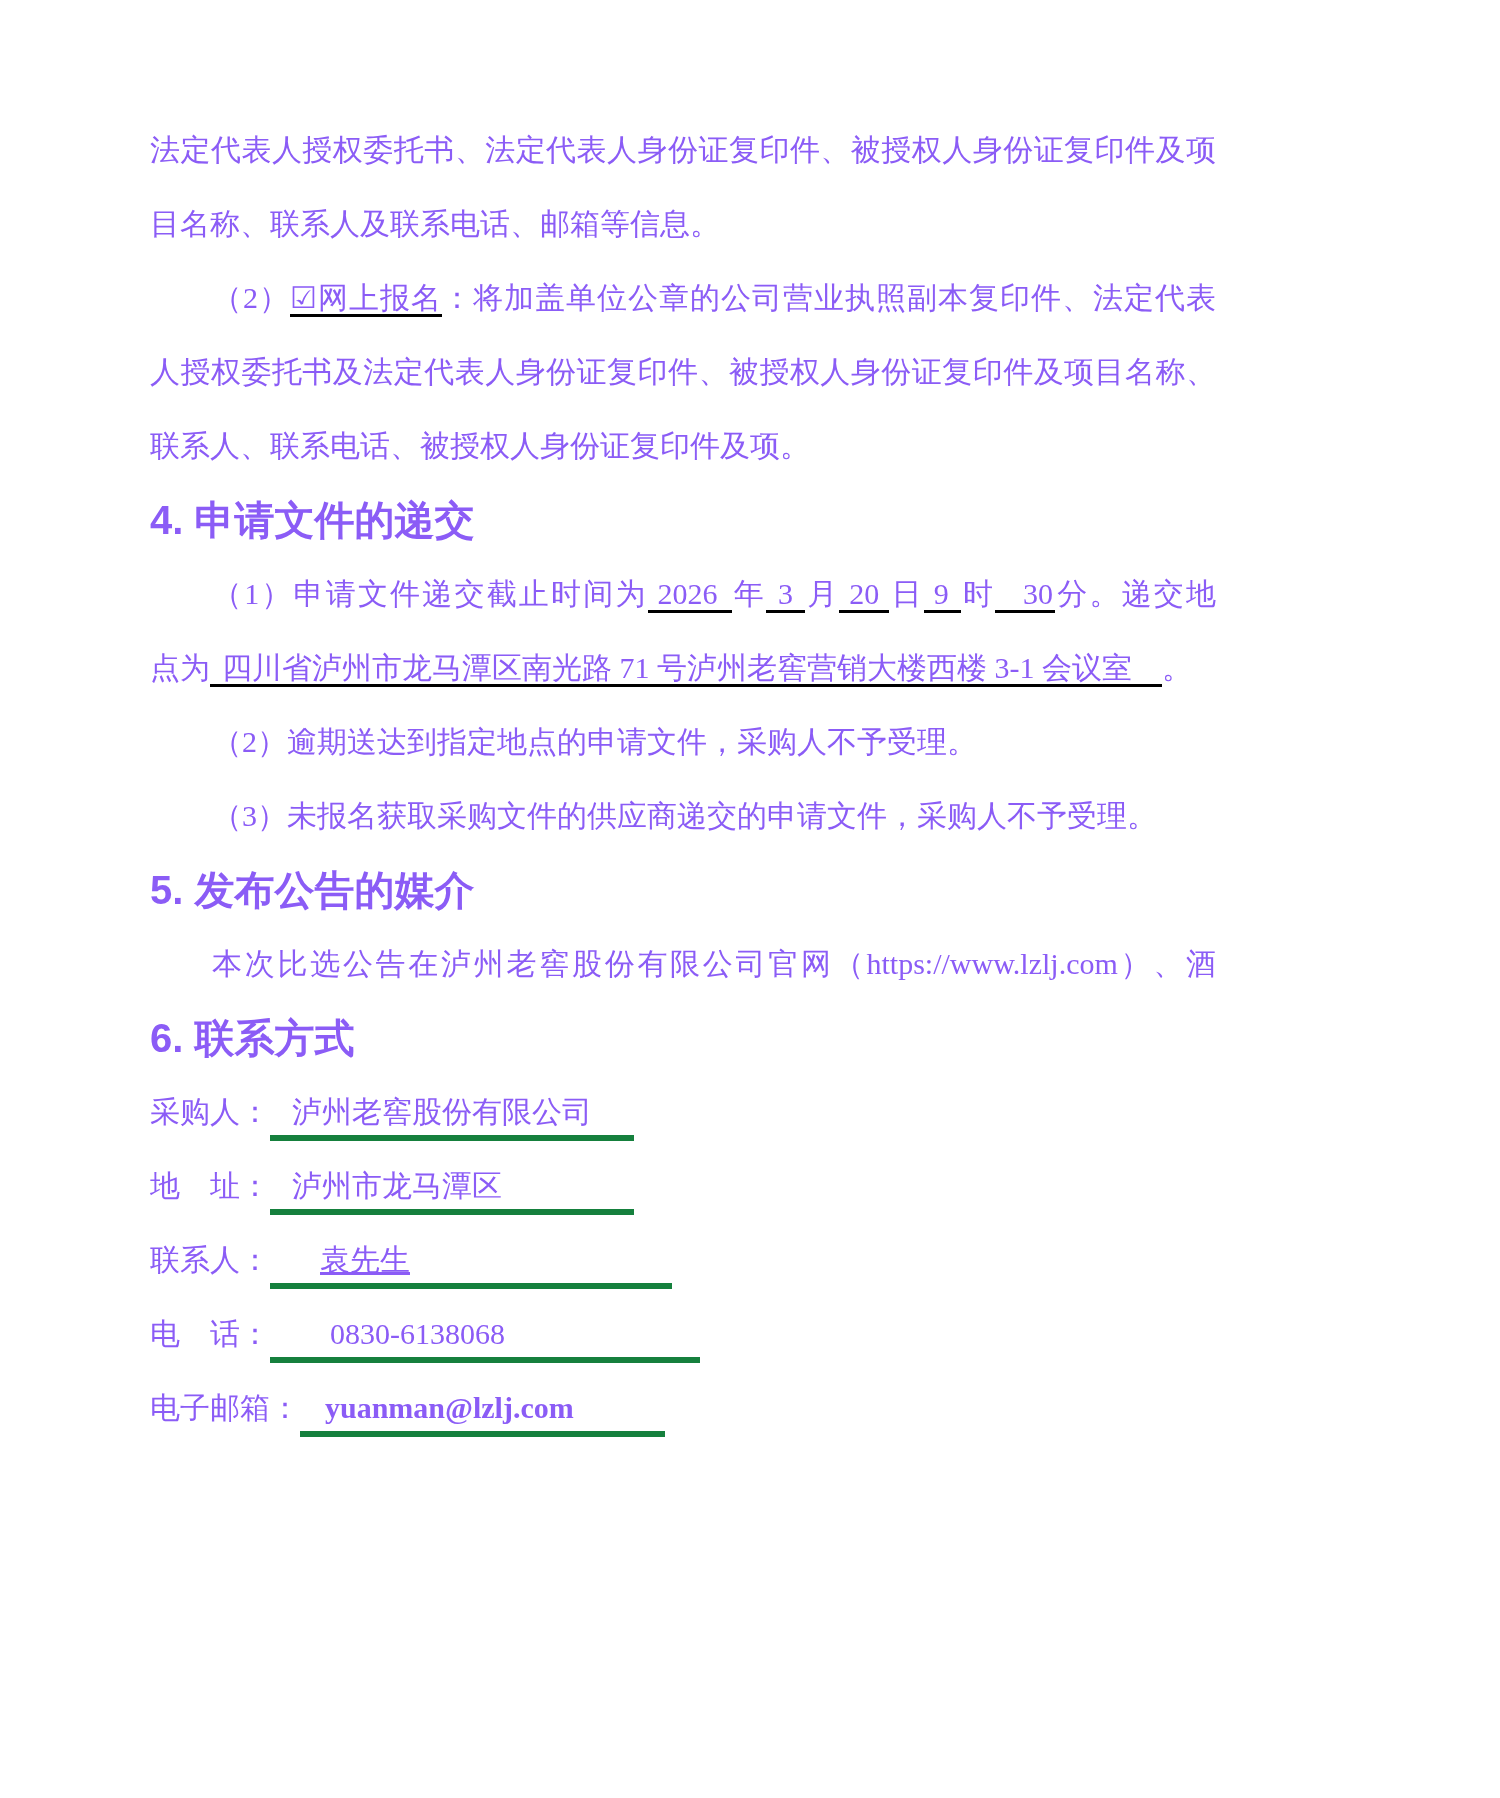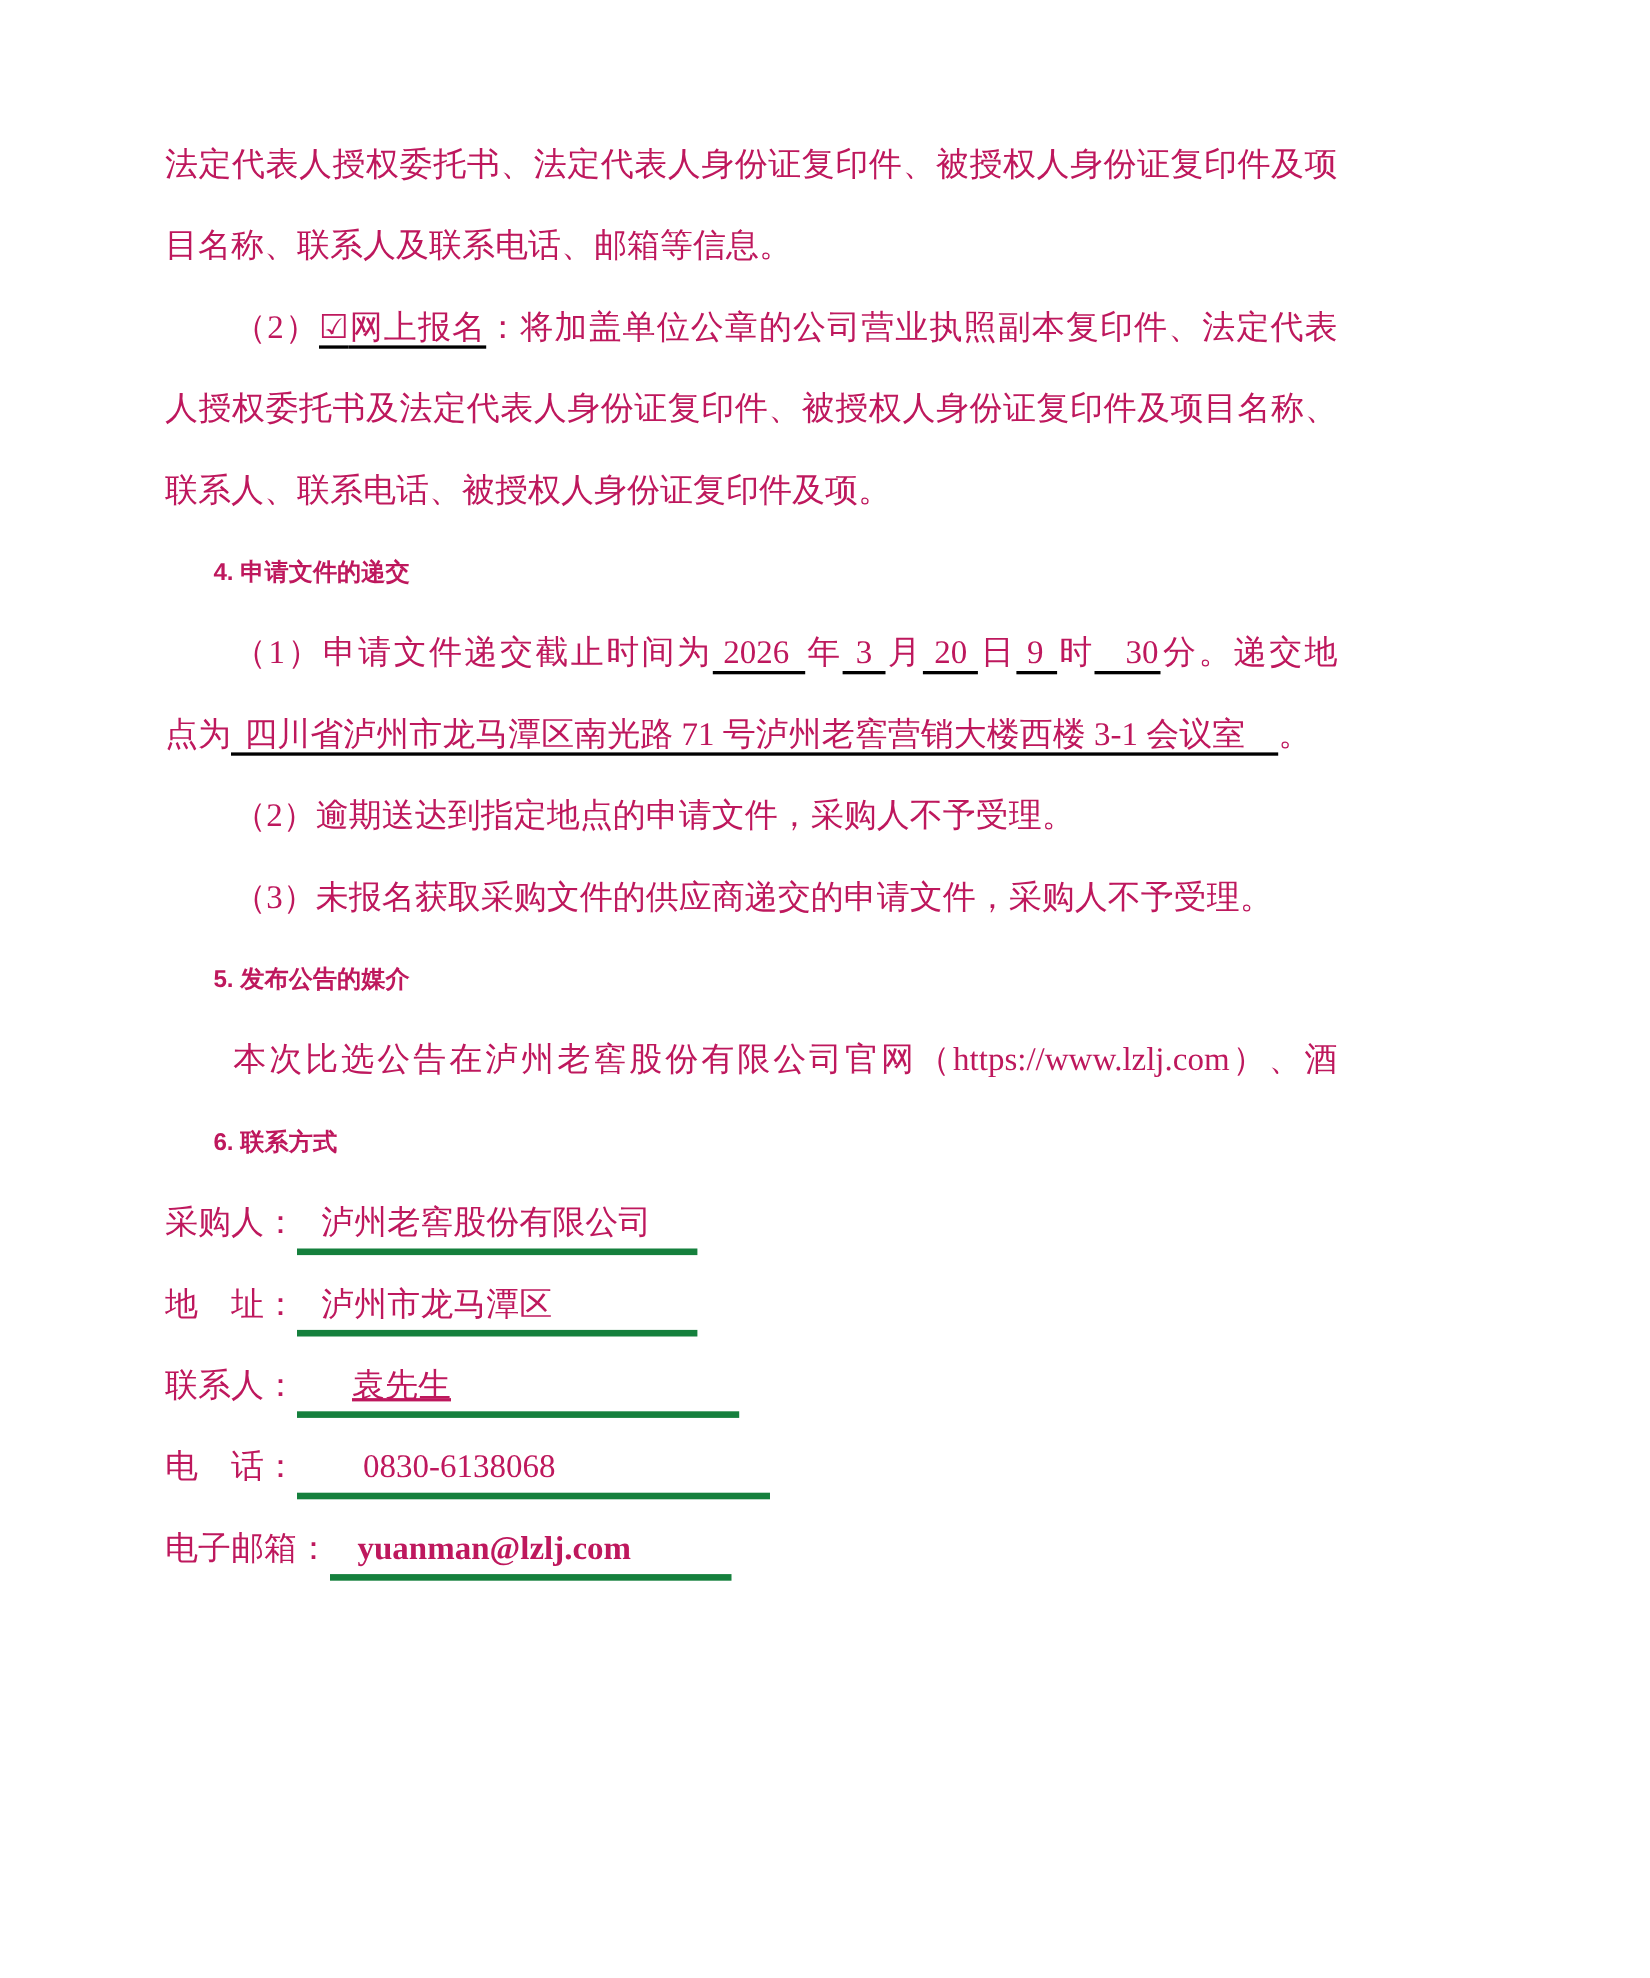--- a/index.html
+++ b/index.html
@@ -1,20 +1,20 @@
 <!DOCTYPE html>
 <html><head>
 <meta charset="utf-8">
 <style>
   html,body{margin:0;padding:0;background:#ffffff;}
   .page{
     position:relative;
     width:1500px;height:1798px;
     background:#ffffff;
-    color:#be185d;
+    color:#8b5cf6;
     font-family:"Liberation Serif","DejaVu Serif",serif;
     overflow:hidden;
   }
   .content{
     padding-top:113px;
     margin-left:150px;
     width:1066px;
   }
   .line{
     height:74px;
@@ -25,22 +25,21 @@
   .just{
     white-space:normal;
     text-align:justify;
     text-align-last:justify;
     text-justify:inter-character;
   }
   .ind{ text-indent:62px; }
   .heading{
     font-family:"Liberation Sans","DejaVu Sans",sans-serif;
     font-weight:bold;
-    font-size:22px;
-    margin-left:44px;
+    font-size:40px;
   }
   
   .u{ border-bottom:3px solid #000; }
   
   .blank{
     display:inline-block;
     line-height:46px;
     border-bottom:6px solid #15803d;
     vertical-align:baseline;
   }

